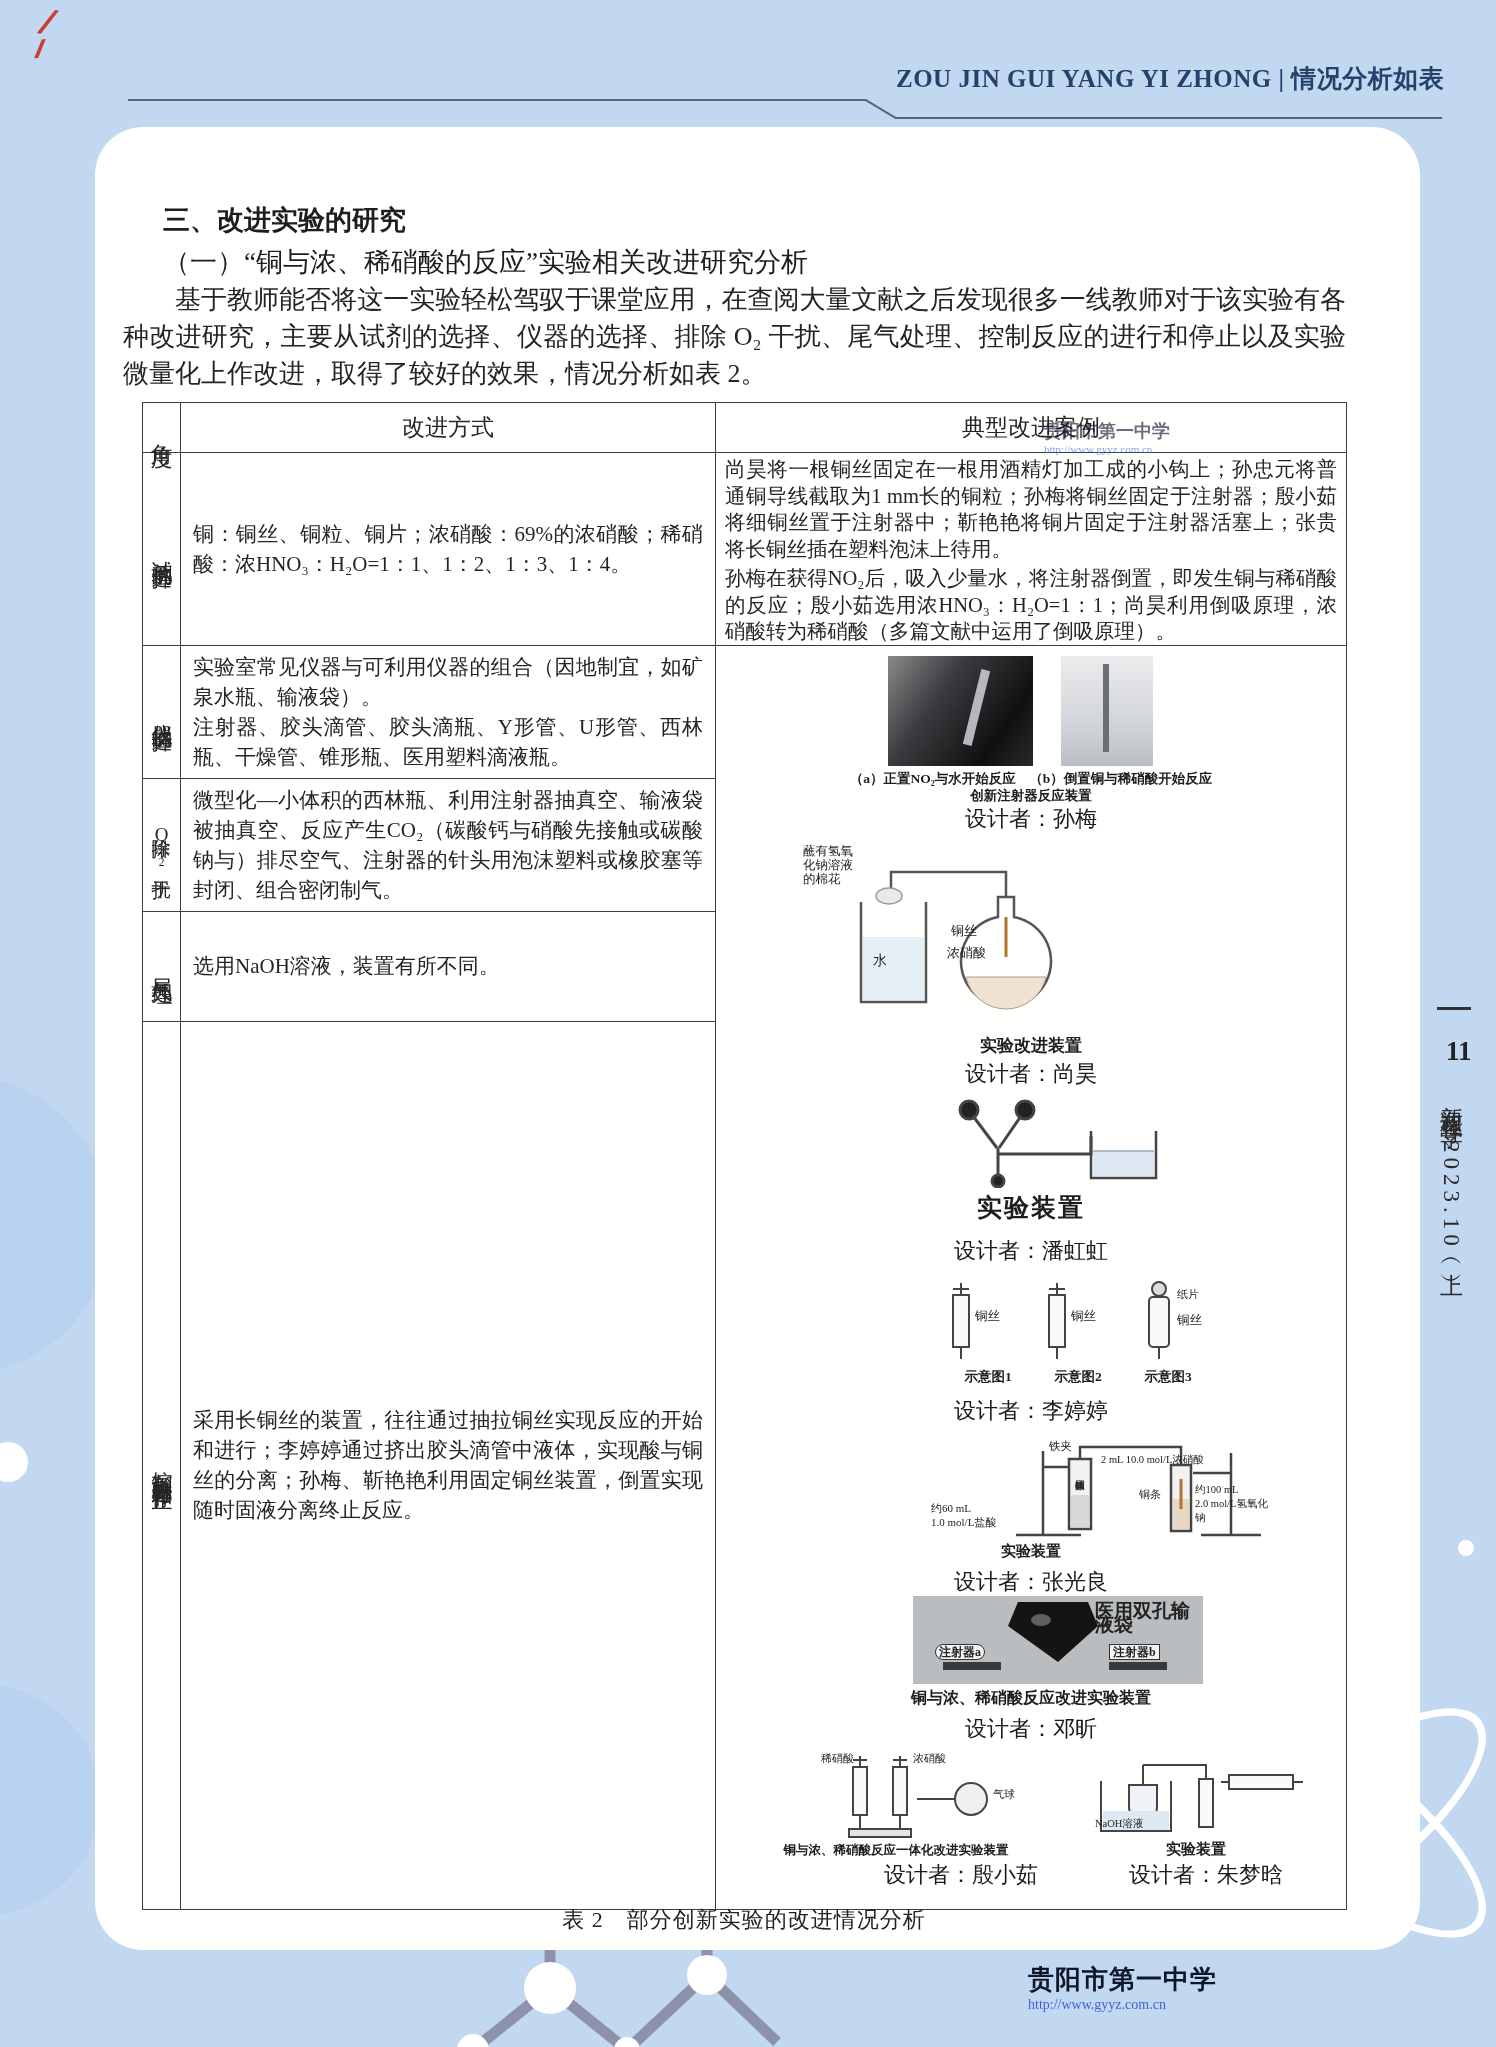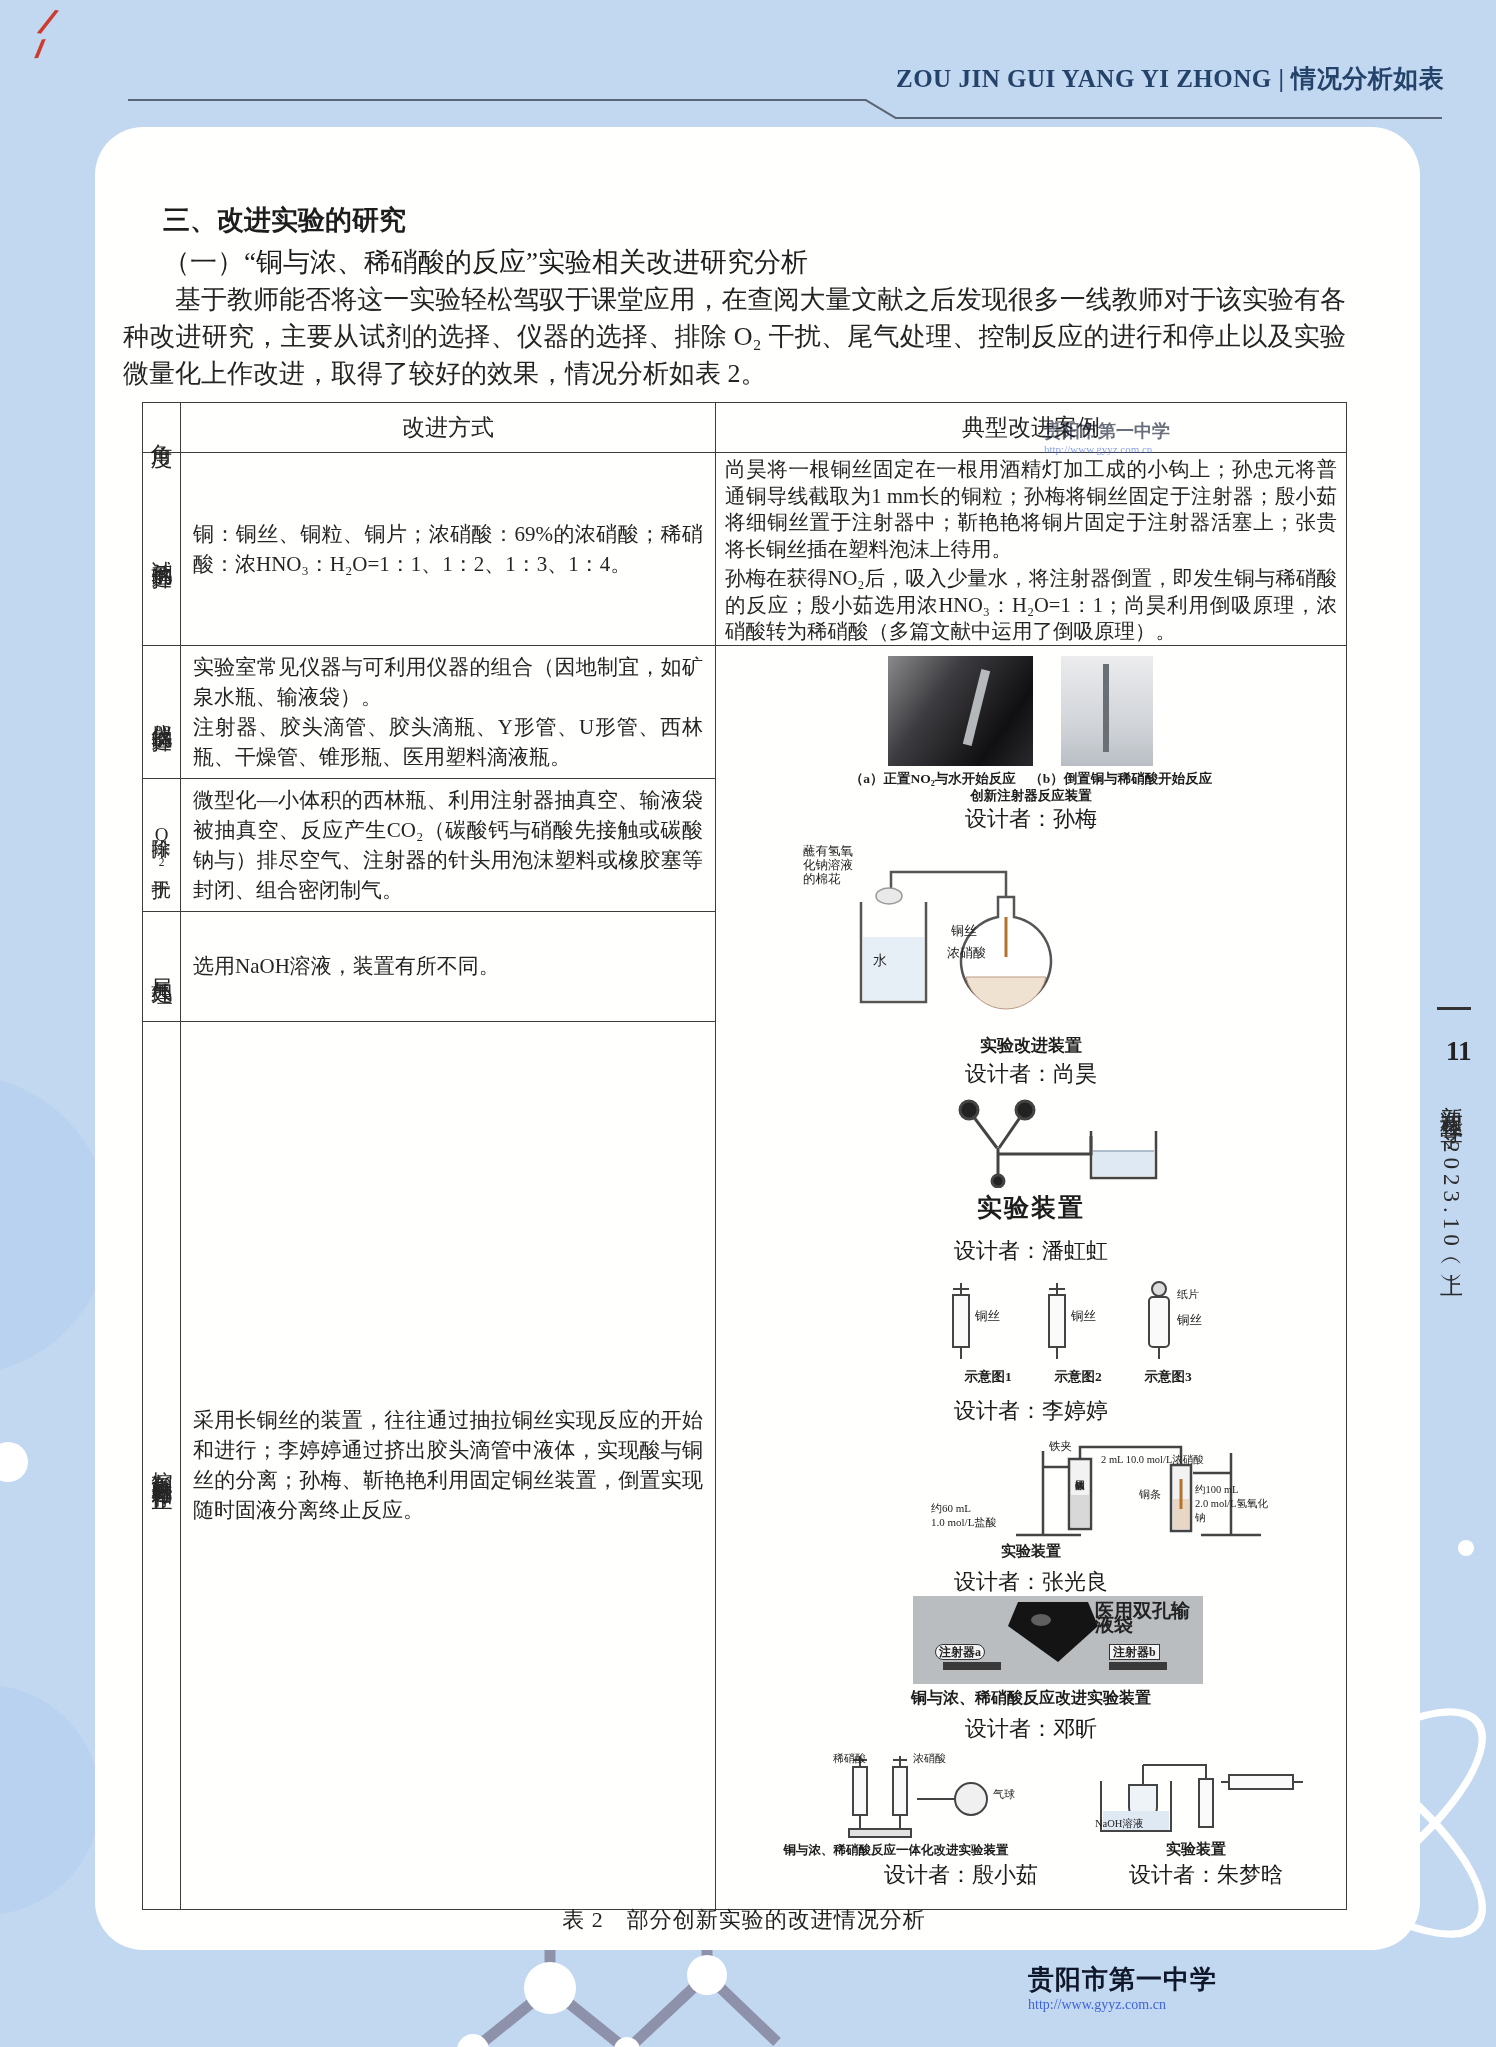--- a/index.html
+++ b/index.html
@@ -268,21 +268,21 @@
             <rect x="72" y="16" width="14" height="48"></rect>
                 <line x1="79" y1="16" x2="79" y2="5"></line>
                 <line x1="72" y1="9" x2="86" y2="9"></line>
             <circle cx="150" cy="48" r="16" fill="#f0f0f0"></circle>
             <line x1="39" y1="64" x2="39" y2="78"></line>
                 <line x1="79" y1="64" x2="79" y2="78"></line>
             <rect x="28" y="78" width="62" height="8" fill="#e3e3e3"></rect>
             <line x1="134" y1="48" x2="96" y2="48"></line>
           </g>
         </svg>
-        <span class="dlabel" style="left:12px;top:0px;font-size:11px;">稀硝酸</span>
+        <span class="dlabel" style="left:0px;top:0px;font-size:11px;">稀硝酸</span>
         <span class="dlabel" style="left:92px;top:0px;font-size:11px;">浓硝酸</span>
         <span class="dlabel" style="left:172px;top:36px;font-size:11px;">气球</span>
       </div>
       <div class="diagram" style="left:365px;top:1105px;width:225px;height:88px;">
         <svg width="225" height="88" viewBox="0 0 225 88">
           <g stroke="#444" stroke-width="2" fill="none">
             <path d="M20,30 L20,80 L90,80 L90,30"></path>
             <path d="M48,56 A14,14 0 1,0 76,56 L76,34 L48,34 Z" fill="#eef3f8"></path>
             <line x1="62" y1="34" x2="62" y2="14"></line>
                 <polyline points="62,14 125,14 125,28"></polyline>

